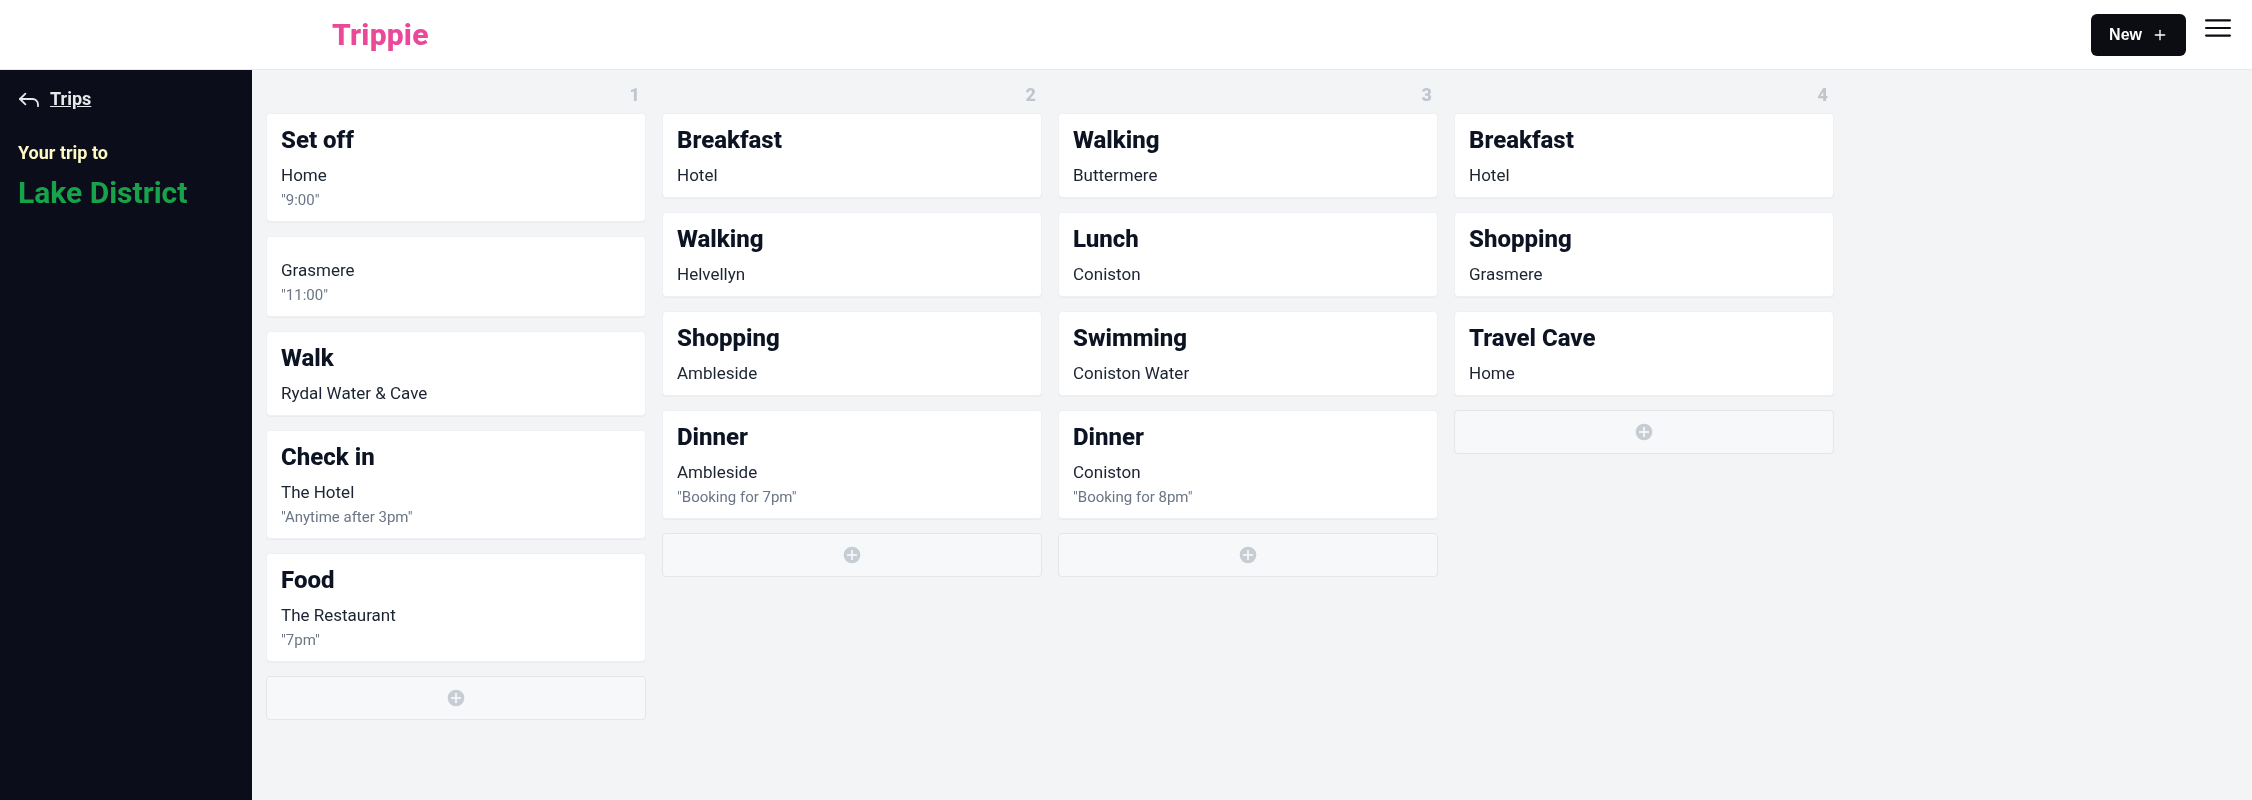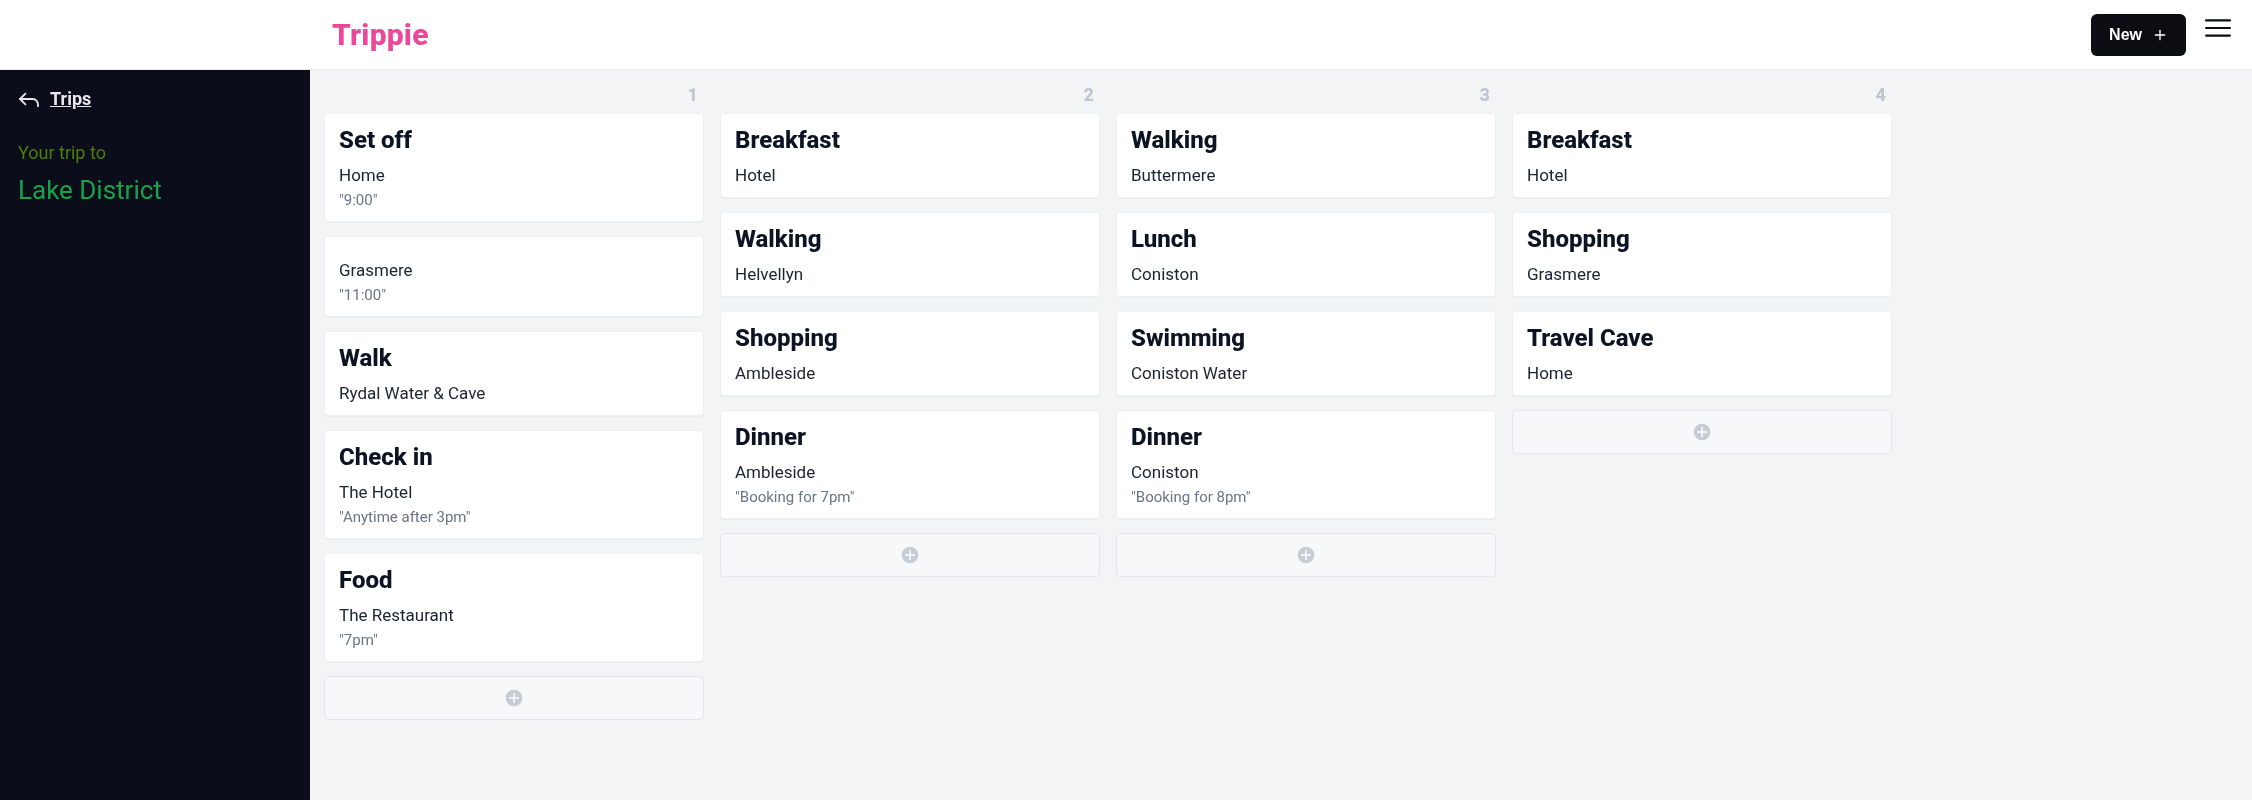--- a/index.html
+++ b/index.html
@@ -54,30 +54,30 @@
     display: inline-flex;
     align-items: center;
     justify-content: center;
     cursor: pointer;
   }
   .menu-btn svg { width: 26px; height: 20px; }
 
   
   .main { display: flex; height: calc(100% - 70px); }
   .sidebar {
-    width: 310px;
+    width: 252px;
     background: #0b0e1a;
     color: #e6e8eb;
     padding: 18px 18px 24px 18px;
   }
   .back-row { display: inline-flex; align-items: center; gap: 10px; cursor: pointer; }
   .back-row svg { width: 22px; height: 18px; color: #e6e8eb; }
   .back-link { text-decoration: underline; font-weight: 700; font-size: 18px; }
-  .your-trip { margin-top: 30px; font-size: 18px; font-weight: 400; color: #4d7c0f; }
-  .trip-name { margin-top: 12px; font-size: 26px; font-weight: 400; color: #17a34a; }
+  .your-trip { margin-top: 30px; font-size: 18px; font-weight: 700; color: #fef9c3; }
+  .trip-name { margin-top: 12px; font-size: 30px; font-weight: 700; color: #17a34a; }
 
   .board {
     flex: 1;
     background: #f2f4f6;
     overflow: auto;
     padding: 10px 10px 20px 14px;
   }
   .columns { display: flex; gap: 16px; }
   .col { width: 380px; min-width: 380px; }
   .col-header { display: flex; justify-content: flex-end; padding: 4px 6px 8px 6px; }

